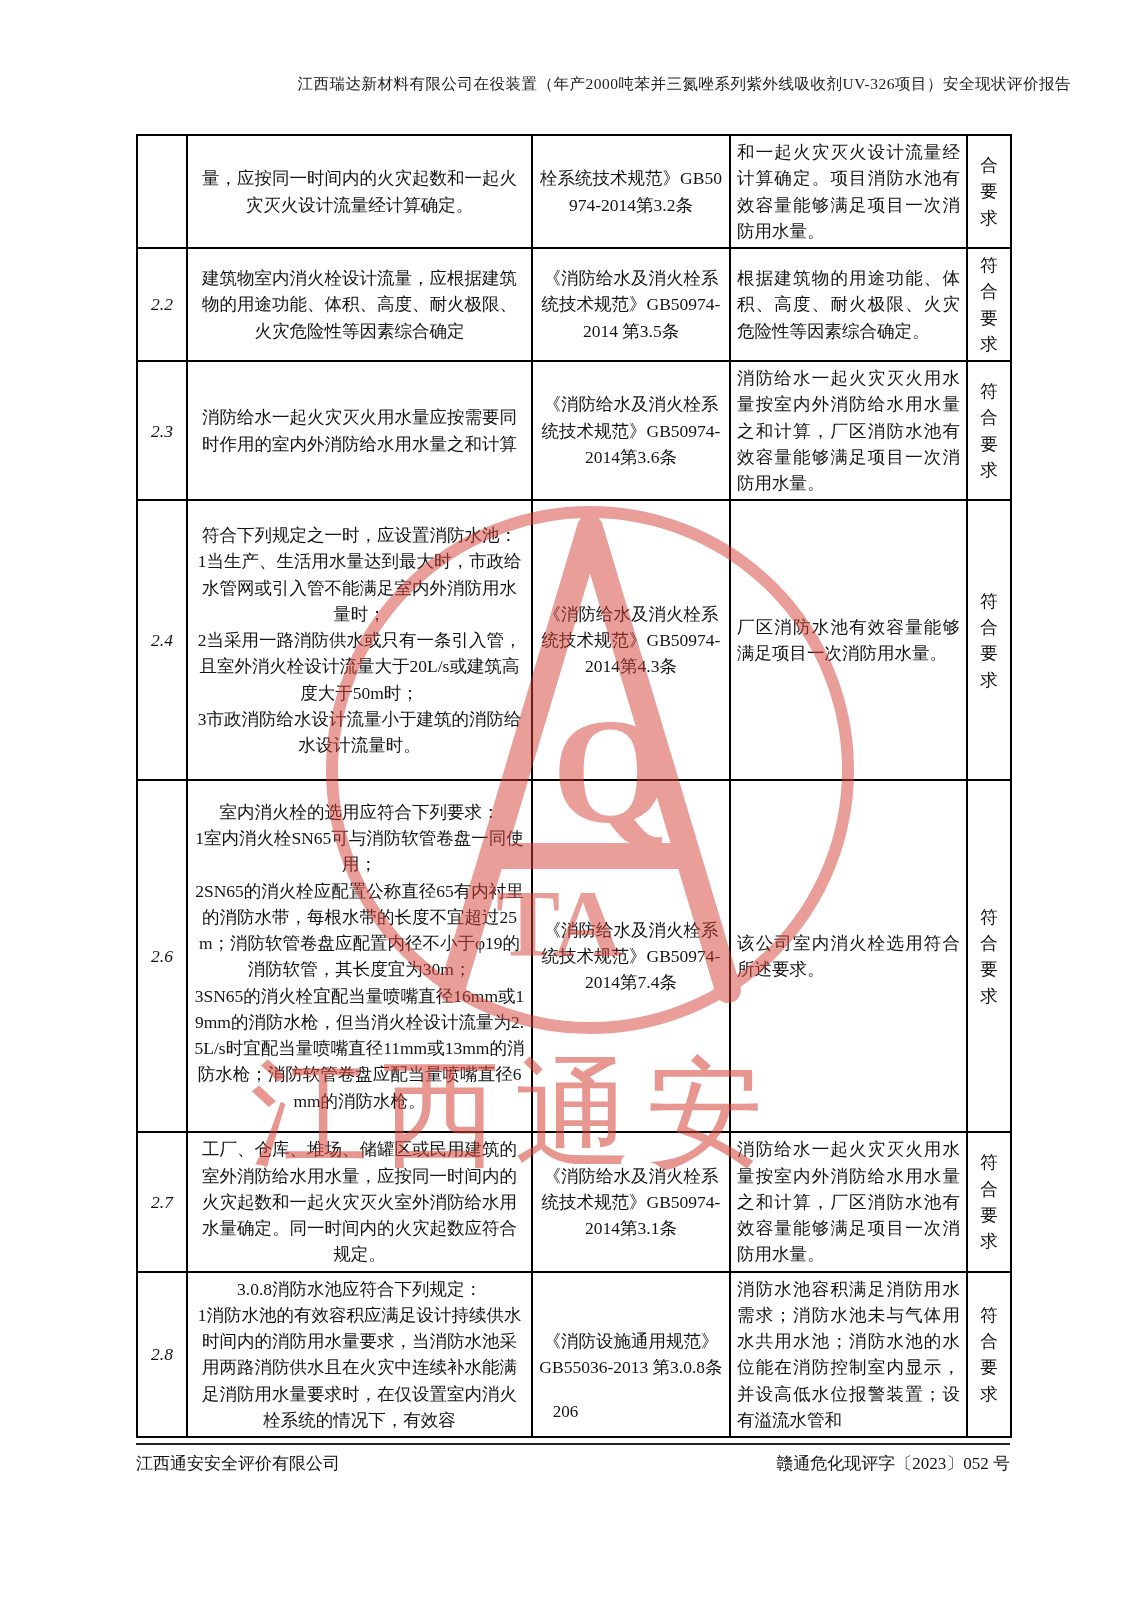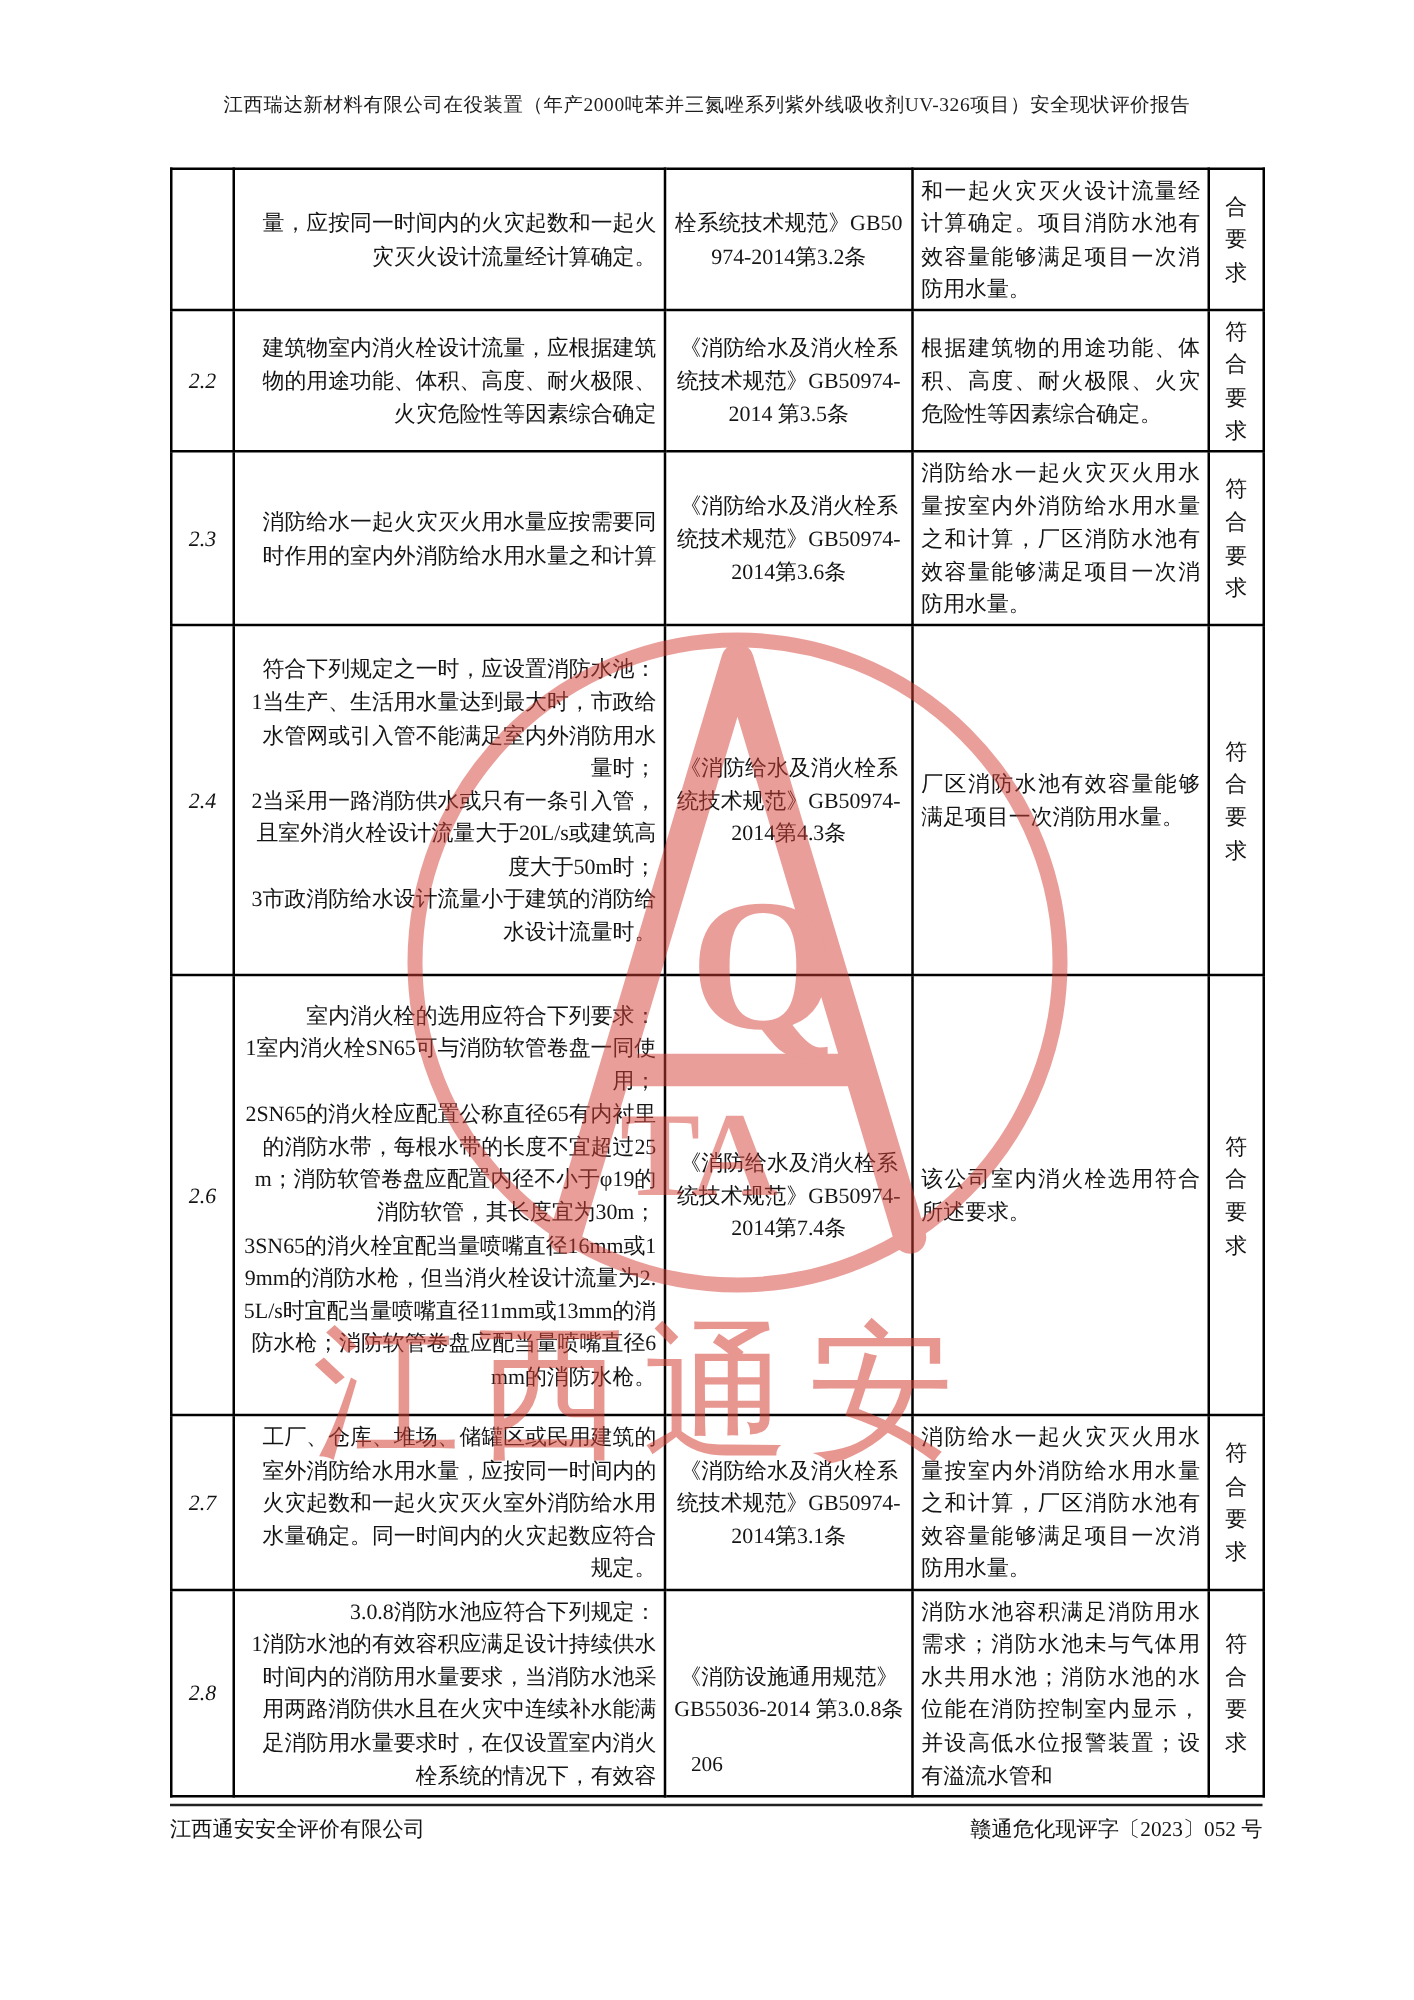--- a/index.html
+++ b/index.html
@@ -11,21 +11,21 @@
     background: #ffffff;
     font-family: "Liberation Serif", "DejaVu Serif", serif;
     color: #141414;
     overflow: hidden;
   }
   .doc-header {
     position: absolute;
     top: 74px;
     left: 60px;
     width: 1011px;
-    text-align: center;
+    text-align: right;
     font-size: 15.5px;
     letter-spacing: 0.5px;
     color: #1c1c1c;
   }
   table.compliance {
     position: absolute;
     top: 134px;
     left: 136px;
     width: 874px;
     border-collapse: collapse;
@@ -38,21 +38,21 @@
   table.compliance col.c-con  { width: 44px; }
   table.compliance td {
     border: 2px solid #000;
     padding: 3px 6px;
     font-size: 17.5px;
     line-height: 1.5;
     vertical-align: middle;
     word-break: break-all;
   }
   td.cell-id { text-align: center; font-style: italic; }
-  td.cell-requirement { text-align: right; white-space: pre-line; margin-top: 13px; }
+  td.cell-requirement { text-align: center; white-space: pre-line; margin-top: 13px; }
   td.cell-standard { text-align: center; }
   td.cell-evaluation { text-align: justify; margin-left: 36px; }
   td.cell-conclusion {
     text-align: center;
     white-space: pre-line;
     line-height: 1.45;
     padding: 3px 2px;
   }
   tbody tr:nth-child(1) { height: 100px; }
   tbody tr:nth-child(2) { height: 106px; }
@@ -191,21 +191,21 @@
       <td class="cell-evaluation">消防给水一起火灾灭火用水量按室内外消防给水用水量之和计算，厂区消防水池有效容量能够满足项目一次消防用水量。</td>
       <td class="cell-conclusion">符
 合
 要
 求</td>
     </tr>
         <tr>
       <td class="cell-id">2.8</td>
       <td class="cell-requirement">3.0.8消防水池应符合下列规定：
 1消防水池的有效容积应满足设计持续供水时间内的消防用水量要求，当消防水池采用两路消防供水且在火灾中连续补水能满足消防用水量要求时，在仅设置室内消火栓系统的情况下，有效容</td>
-      <td class="cell-standard">《消防设施通用规范》GB55036-2014 第3.0.8条</td>
+      <td class="cell-standard">《消防设施通用规范》GB55036-2013 第3.0.8条</td>
       <td class="cell-evaluation">消防水池容积满足消防用水需求；消防水池未与气体用水共用水池；消防水池的水位能在消防控制室内显示，并设高低水位报警装置；设有溢流水管和</td>
       <td class="cell-conclusion">符
 合
 要
 求</td>
     </tr>
       </tbody>
   </table>
 
   <svg class="stamp-watermark" viewBox="0 0 580 600" xmlns="http://www.w3.org/2000/svg">

